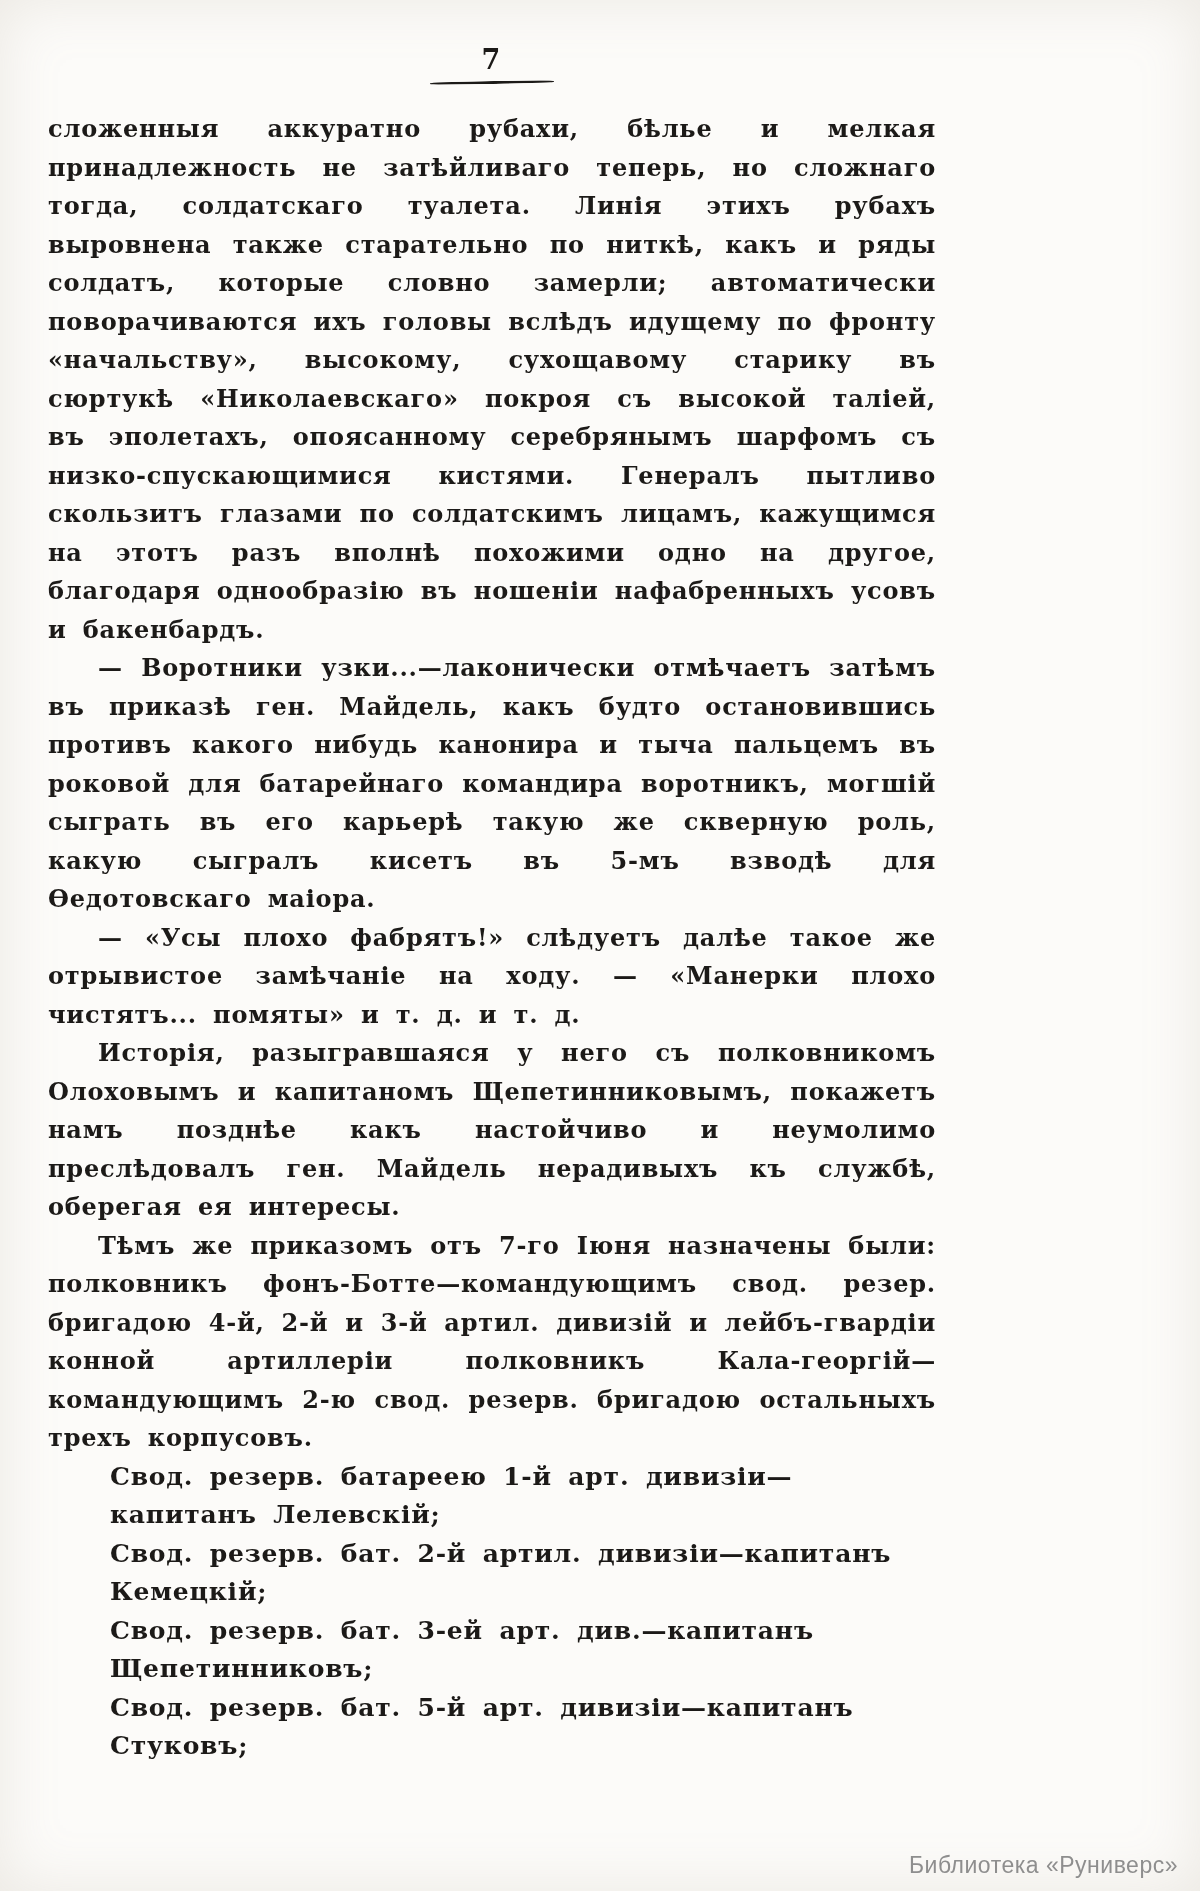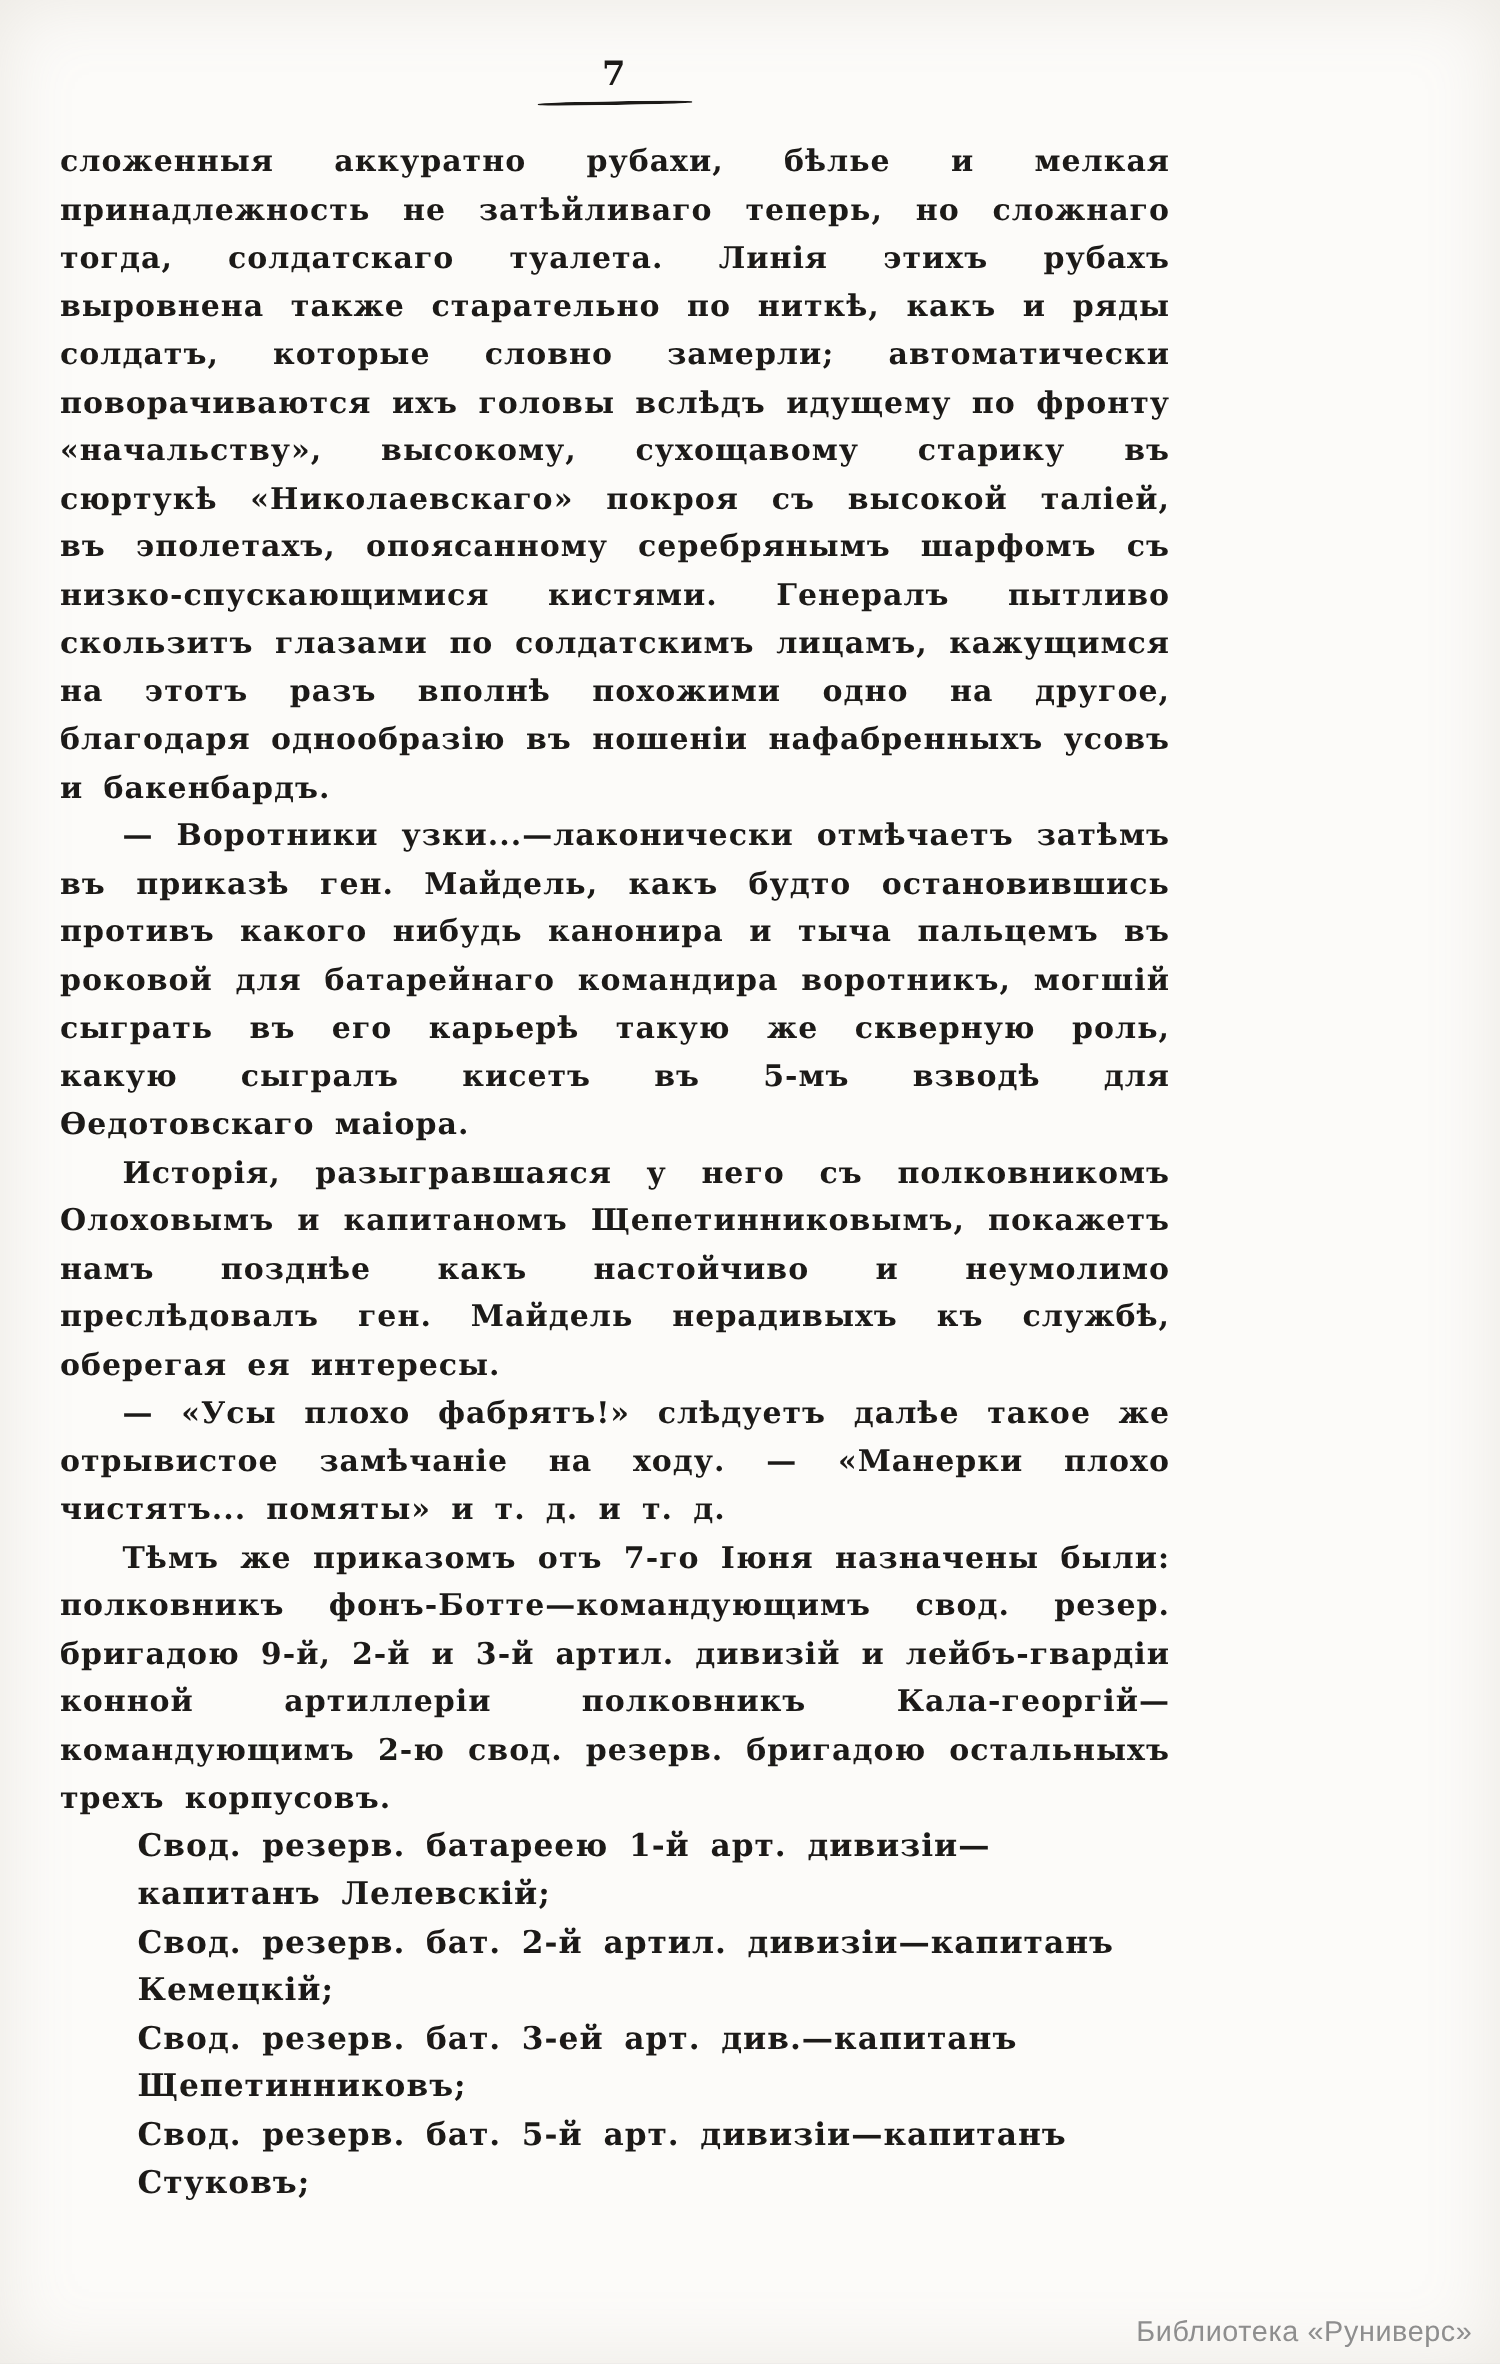--- a/index.html
+++ b/index.html
@@ -84,25 +84,25 @@
     <div class="page-number">7</div>
     <div class="page-number-rule"></div>
   </div>
 
   <div class="text-block">
 
     <p class="para">сложенныя аккуратно рубахи, бѣлье и мелкая принадлежность не затѣйливаго теперь, но сложнаго тогда, солдатскаго туалета. Линія этихъ рубахъ выровнена также старательно по ниткѣ, какъ и ряды солдатъ, которые словно замерли; автоматически поворачиваются ихъ головы вслѣдъ идущему по фронту «начальству», высокому, сухощавому старику въ сюртукѣ «Николаевскаго» покроя съ высокой таліей, въ эполетахъ, опоясанному серебрянымъ шарфомъ съ низко-спускающимися кистями. Генералъ пытливо скользитъ глазами по солдатскимъ лицамъ, кажущимся на этотъ разъ вполнѣ похожими одно на другое, благодаря однообразію въ ношеніи нафабренныхъ усовъ и бакенбардъ.</p>
 
     <p class="para indent">— Воротники узки...—лаконически отмѣчаетъ затѣмъ въ приказѣ ген. Майдель, какъ будто остановившись противъ какого нибудь канонира и тыча пальцемъ въ роковой для батарейнаго командира воротникъ, могшій сыграть въ его карьерѣ такую же скверную роль, какую сыгралъ кисетъ въ 5-мъ взводѣ для Ѳедотовскаго маіора.</p>
 
+    <p class="para indent">— «Усы плохо фабрятъ!» слѣдуетъ далѣе такое же отрывистое замѣчаніе на ходу. — «Манерки плохо чистятъ... помяты» и т. д. и т. д.</p>
+
     <p class="para indent">Исторія, разыгравшаяся у него съ полковникомъ Олоховымъ и капитаномъ Щепетинниковымъ, покажетъ намъ позднѣе какъ настойчиво и неумолимо преслѣдовалъ ген. Майдель нерадивыхъ къ службѣ, оберегая ея интересы.</p>
 
-    <p class="para indent">— «Усы плохо фабрятъ!» слѣдуетъ далѣе такое же отрывистое замѣчаніе на ходу. — «Манерки плохо чистятъ... помяты» и т. д. и т. д.</p>
-
-    <p class="para indent">Тѣмъ же приказомъ отъ 7-го Іюня назначены были: полковникъ фонъ-Ботте—командующимъ свод. резер. бригадою 9-й, 2-й и 3-й артил. дивизій и лейбъ-гвардіи конной артиллеріи полковникъ Кала-георгій— командующимъ 2-ю свод. резерв. бригадою остальныхъ трехъ корпусовъ.</p>
+    <p class="para indent">Тѣмъ же приказомъ отъ 7-го Іюня назначены были: полковникъ фонъ-Ботте—командующимъ свод. резер. бригадою 4-й, 2-й и 3-й артил. дивизій и лейбъ-гвардіи конной артиллеріи полковникъ Кала-георгій— командующимъ 2-ю свод. резерв. бригадою остальныхъ трехъ корпусовъ.</p>
 
 
     <p class="roster-line">Свод. резерв. батареею 1-й арт. дивизіи—капитанъ Лелевскій;</p>
     <p class="roster-line">Свод. резерв. бат. 2-й артил. дивизіи—капитанъ Кемецкій;</p>
     <p class="roster-line">Свод. резерв. бат. 3-ей арт. див.—капитанъ Щепетинниковъ;</p>
     <p class="roster-line">Свод. резерв. бат. 5-й арт. дивизіи—капитанъ Стуковъ;</p>
 
   </div>
 
   <div class="footer-credit">Библиотека «Руниверс»</div>

